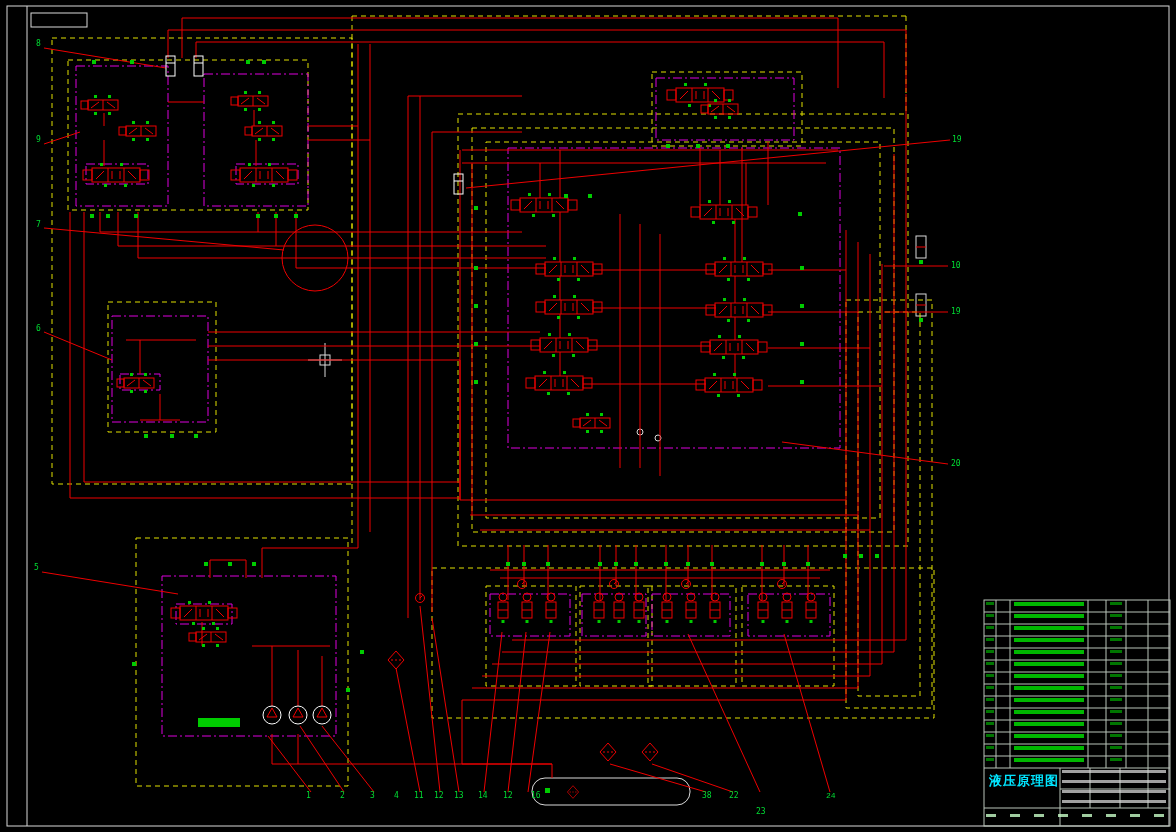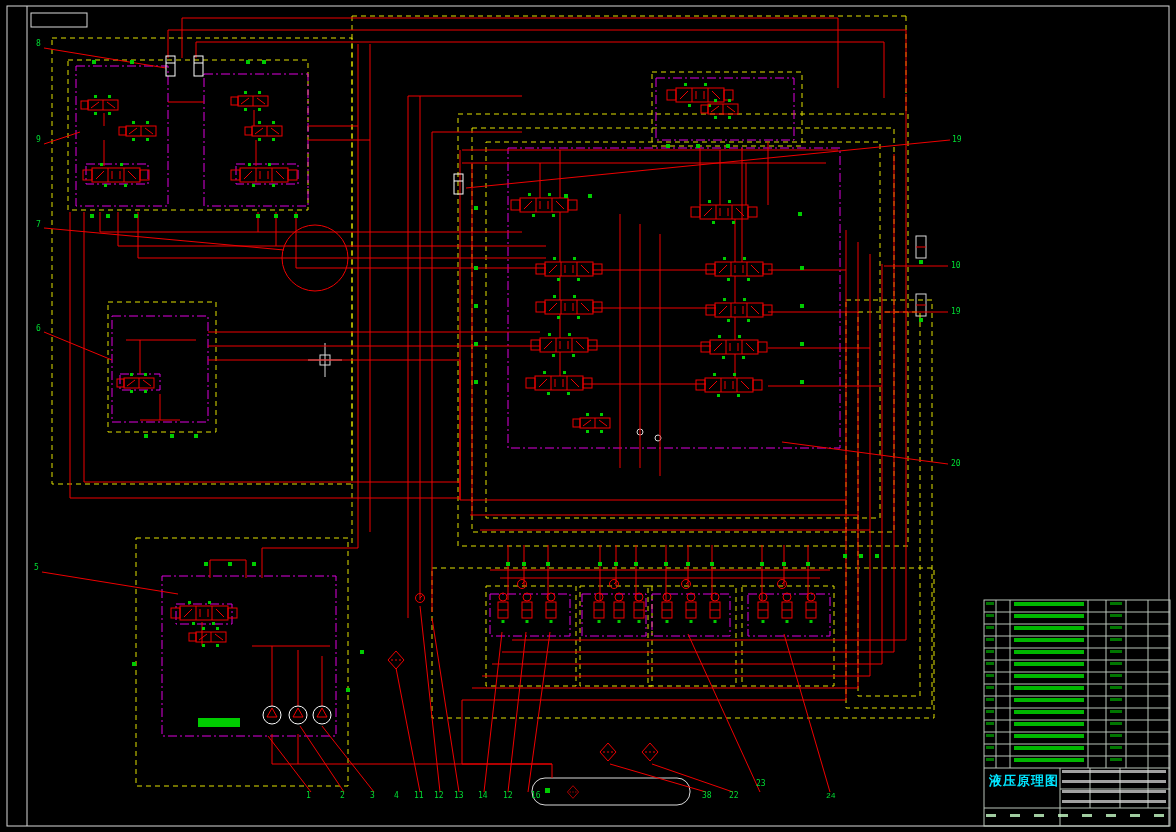--- a/index.html
+++ b/index.html
@@ -406,21 +406,21 @@
       <span class="callout" style="left: 370px; top: 792px;">3</span>
       <span class="callout" style="left: 394px; top: 792px;">4</span>
       <span class="callout" style="left: 414px; top: 792px;">11</span>
       <span class="callout" style="left: 434px; top: 792px;">12</span>
       <span class="callout" style="left: 454px; top: 792px;">13</span>
       <span class="callout" style="left: 478px; top: 792px;">14</span>
       <span class="callout" style="left: 503px; top: 792px;">12</span>
       <span class="callout" style="left: 523px; top: 792px; margin-left: 8px;">16</span>
       <span class="callout" style="left: 702px; top: 792px;">38</span>
       <span class="callout" style="left: 729px; top: 792px;">22</span>
-      <span class="callout" style="left: 756px; top: 780px; text-align: right;">23</span>
+      <span class="callout" style="left: 756px; top: 808px; text-align: right;">23</span>
       <span class="callout" style="left: 826px; top: 792px; font-family: Liberation Mono, monospace;">24</span>
       <span class="callout" style="left: 952px; top: 136px;">19</span>
       <span class="callout" style="left: 951px; top: 262px;">10</span>
       <span class="callout" style="left: 951px; top: 308px;">19</span>
       <span class="callout" style="left: 951px; top: 460px;">20</span>
     </div>
 
 </div>
 
 </body></html>

